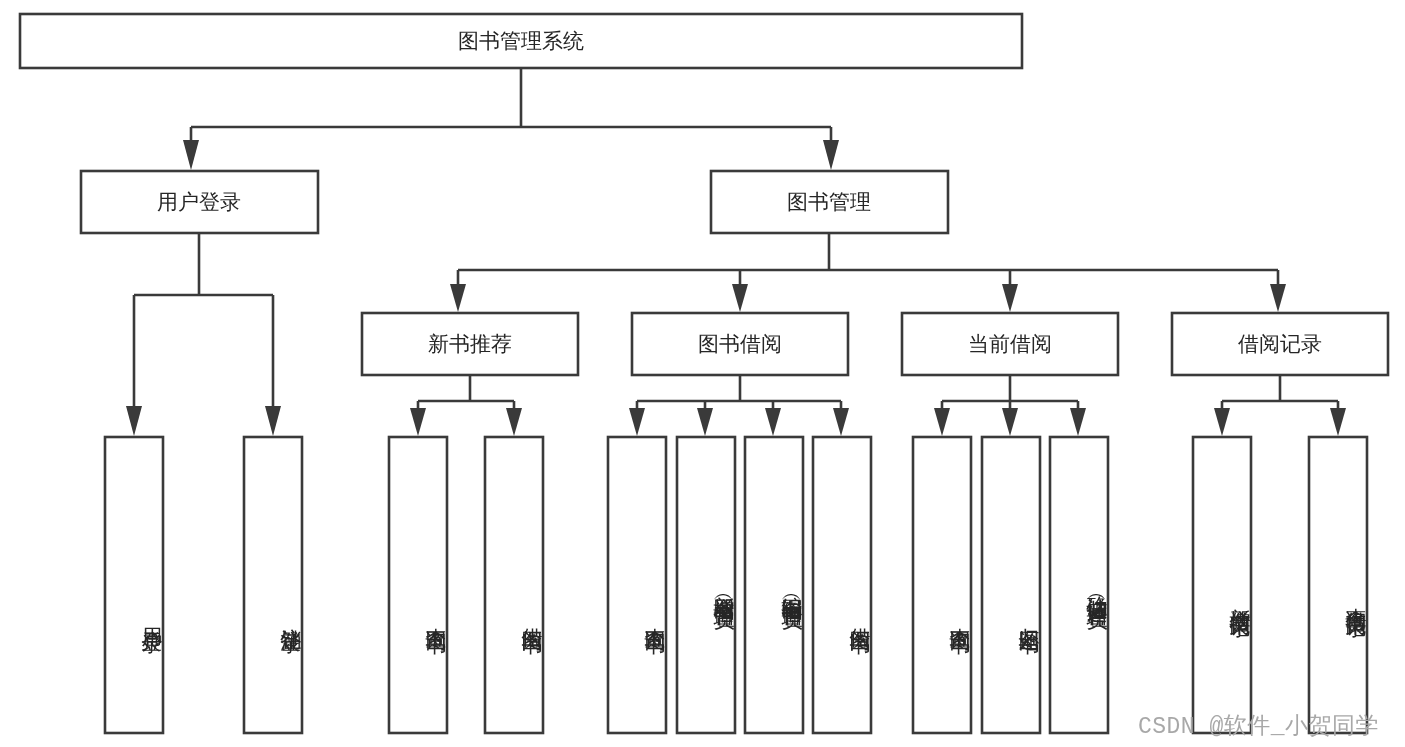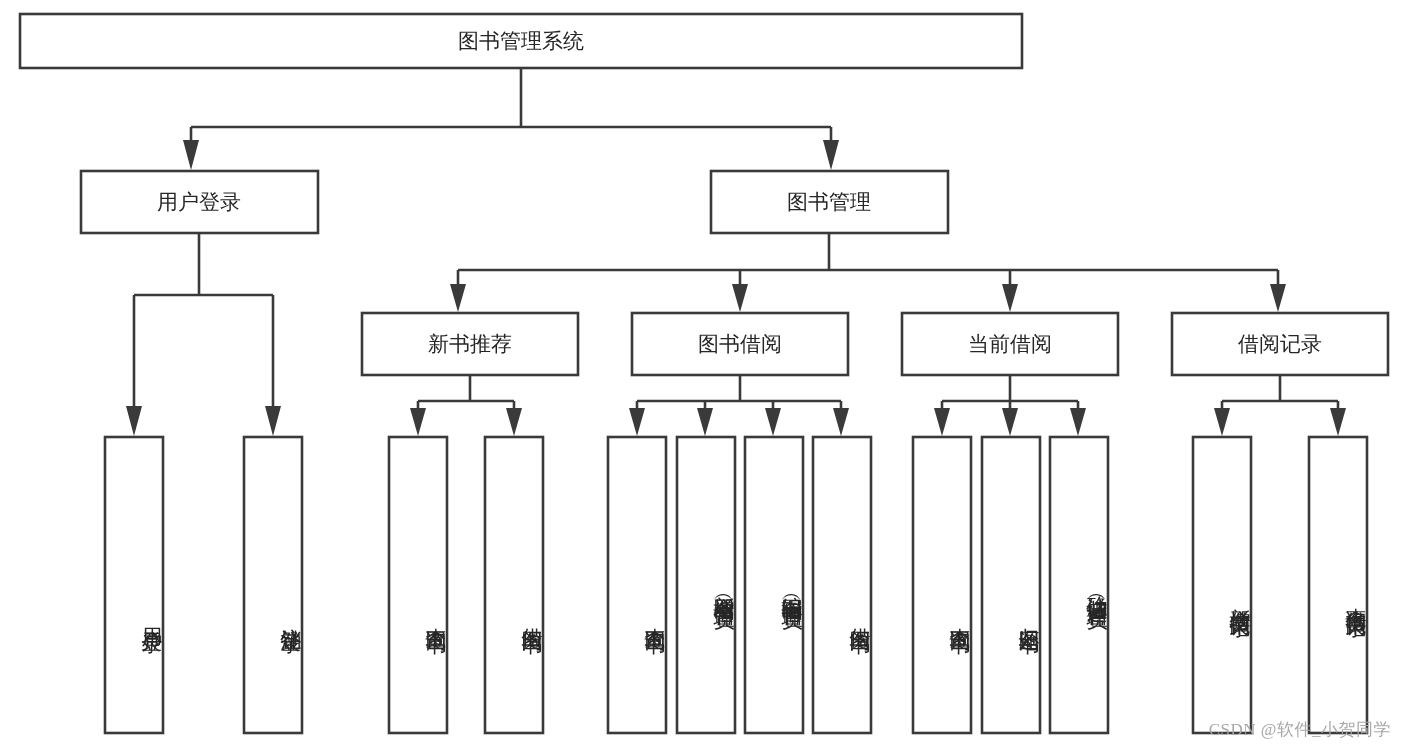--- a/index.html
+++ b/index.html
@@ -59,24 +59,24 @@
     color: #262626;
     letter-spacing: 2px;
     display: flex;
     align-items: flex-start;
     justify-content: center;
     white-space: nowrap;
     pointer-events: none;
   }
   .watermark {
     position: absolute;
-    right: 14px;
+    right: 26px;
     bottom: 6px;
-    font-family: Liberation Serif, serif;
-    font-size: 17px;
+    font-family: Liberation Mono, monospace;
+    font-size: 23px;
     color: #a8a8a8;
     letter-spacing: 0.5px;
     white-space: nowrap;
   }
 </style>
 </head>
 <body>
 
 <div id="diagram-root">
 

